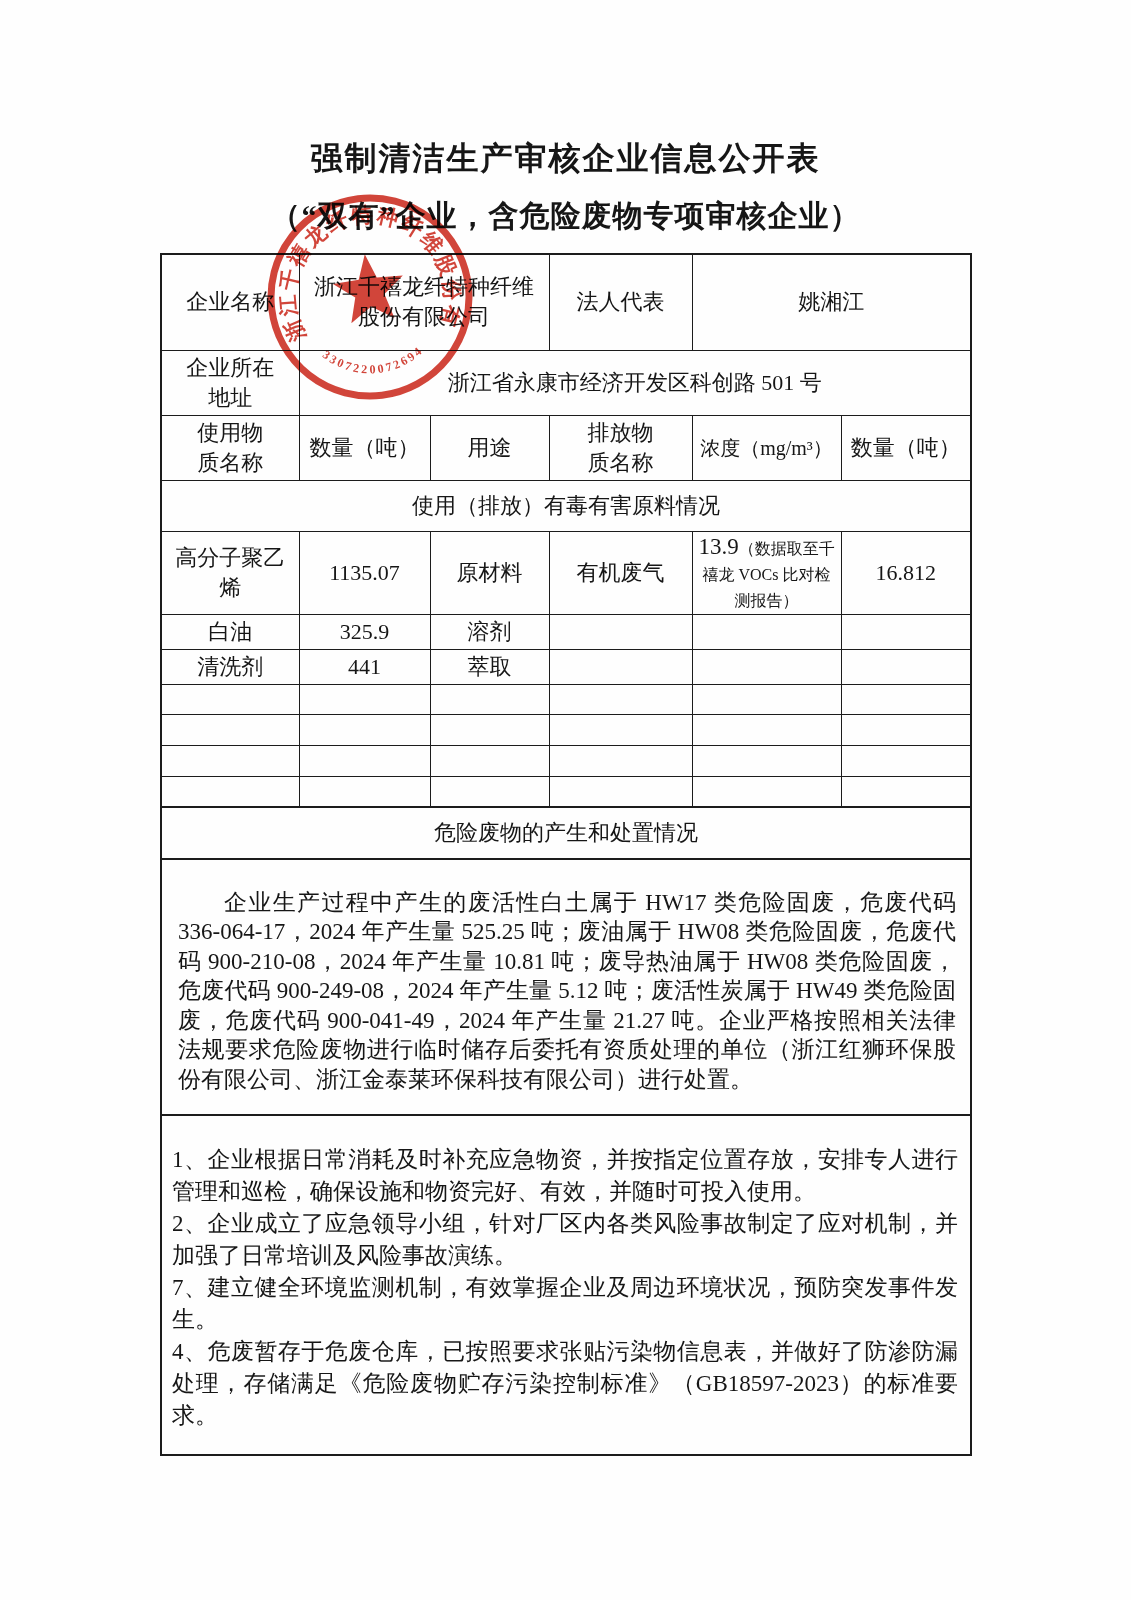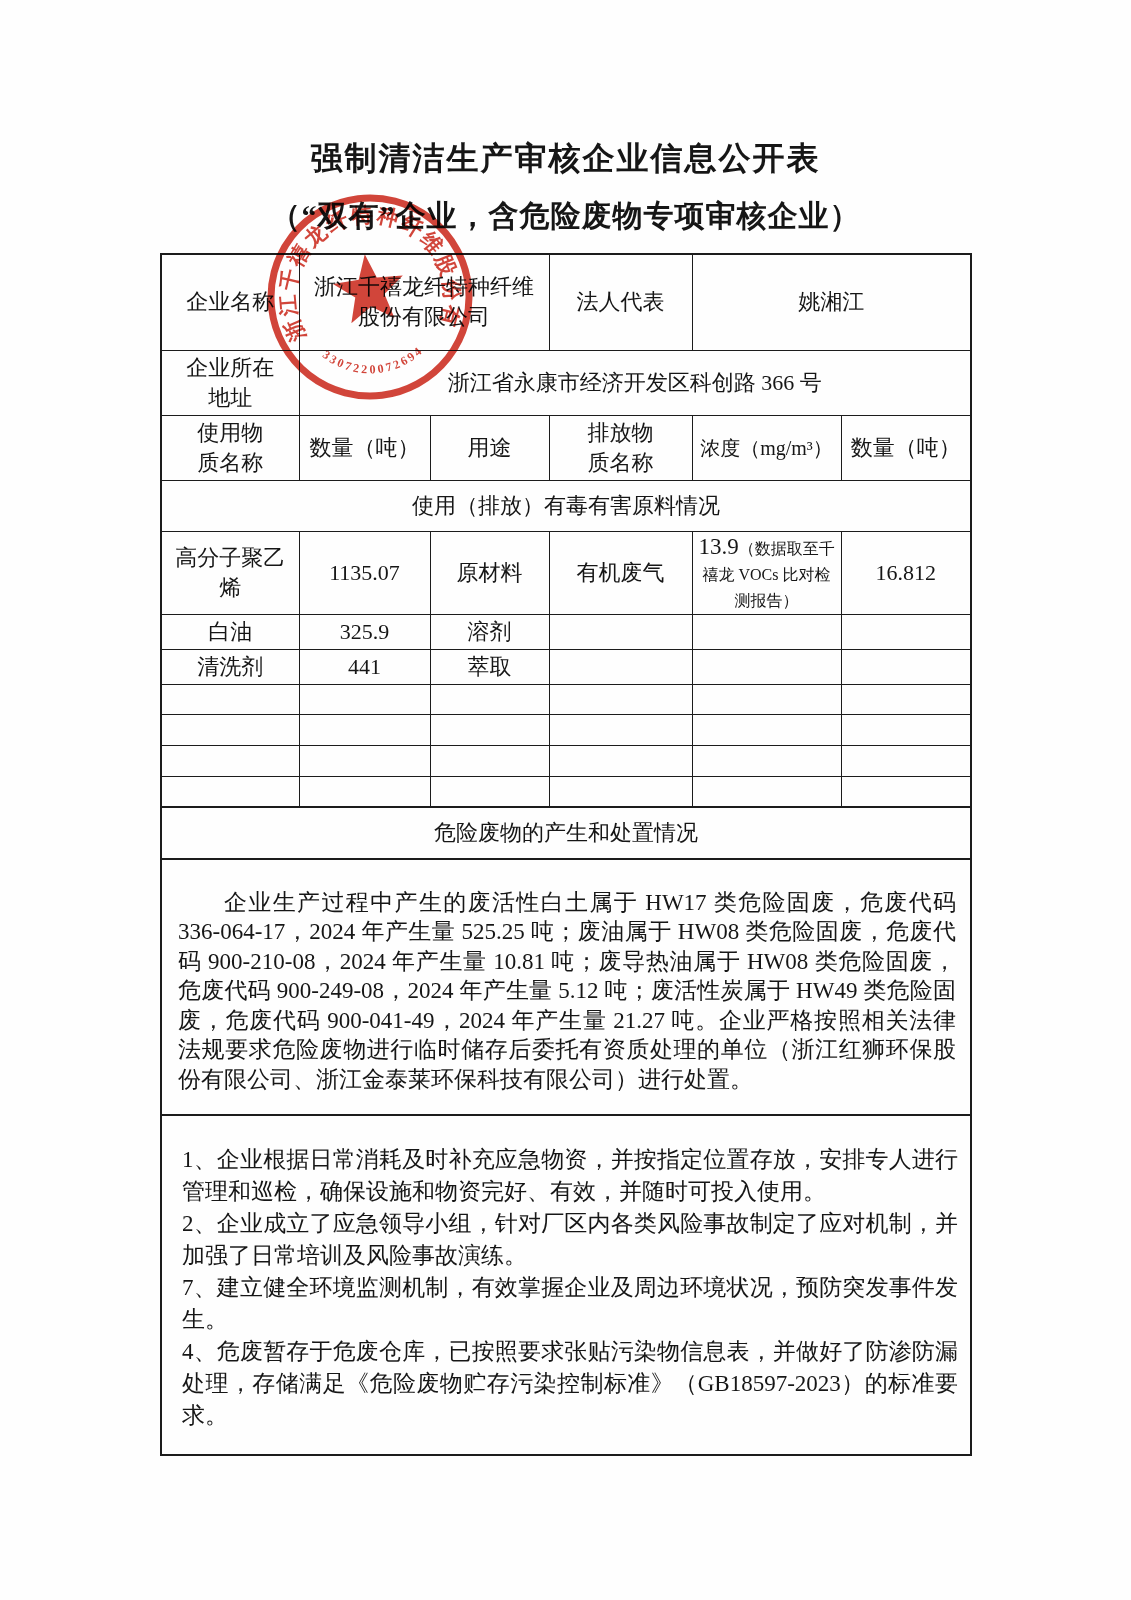--- a/index.html
+++ b/index.html
@@ -80,21 +80,21 @@
       <div>股份有限公司</div>
     </td>
     <td>法人代表</td>
     <td colspan="2">姚湘江</td>
   </tr>
 
   <tr style="height:65px">
     <td>
       <span class="cell-narrow">企业所在地址</span>
     </td>
-    <td colspan="5">浙江省永康市经济开发区科创路 366 号</td>
+    <td colspan="5">浙江省永康市经济开发区科创路 501 号</td>
   </tr>
 
   <tr style="height:59px">
     <td><span class="cell-3wrap">使用物质名称</span></td>
     <td>数量（吨）</td>
     <td>用途</td>
     <td><span class="cell-3wrap">排放物质名称</span></td>
     <td><span class="nowrap" style="font-size:20px;">浓度（mg/m³）</span></td>
     <td>数量（吨）</td>
   </tr>
@@ -168,21 +168,21 @@
   </tr>
 
   <tr style="height:254px">
     <td colspan="6" class="block" style="border-top-width:2.2px; padding-left:12px; padding-right:10px;">
       <div class="para">企业生产过程中产生的废活性白土属于 HW17 类危险固废，危废代码 336-064-17，2024 年产生量 525.25 吨；废油属于 HW08 类危险固废，危废代码 900-210-08，2024 年产生量 10.81 吨；废导热油属于 HW08 类危险固废，危废代码 900-249-08，2024 年产生量 5.12 吨；废活性炭属于 HW49 类危险固废，危废代码 900-041-49，2024 年产生量 21.27 吨。企业严格按照相关法律法规要求危险废物进行临时储存后委托有资质处理的单位（浙江红狮环保股份有限公司、浙江金泰莱环保科技有限公司）进行处置。</div>
     </td>
   </tr>
 
 
   <tr style="height:256px">
-    <td colspan="6" class="block" style="border-top-width:2.2px; padding-left:18px; padding-right:10px;margin-left:42px;">
+    <td colspan="6" class="block" style="border-top-width:2.2px; padding-left:8px; padding-right:10px;margin-left:42px;">
       <div class="measures">
         <div>1、企业根据日常消耗及时补充应急物资，并按指定位置存放，安排专人进行管理和巡检，确保设施和物资完好、有效，并随时可投入使用。</div>
         <div>2、企业成立了应急领导小组，针对厂区内各类风险事故制定了应对机制，并加强了日常培训及风险事故演练。</div>
         <div>7、建立健全环境监测机制，有效掌握企业及周边环境状况，预防突发事件发生。</div>
         <div>4、危废暂存于危废仓库，已按照要求张贴污染物信息表，并做好了防渗防漏处理，存储满足《危险废物贮存污染控制标准》（GB18597-2023）的标准要求。</div>
       </div>
     </td>
   </tr>
 </tbody>
   </table>

